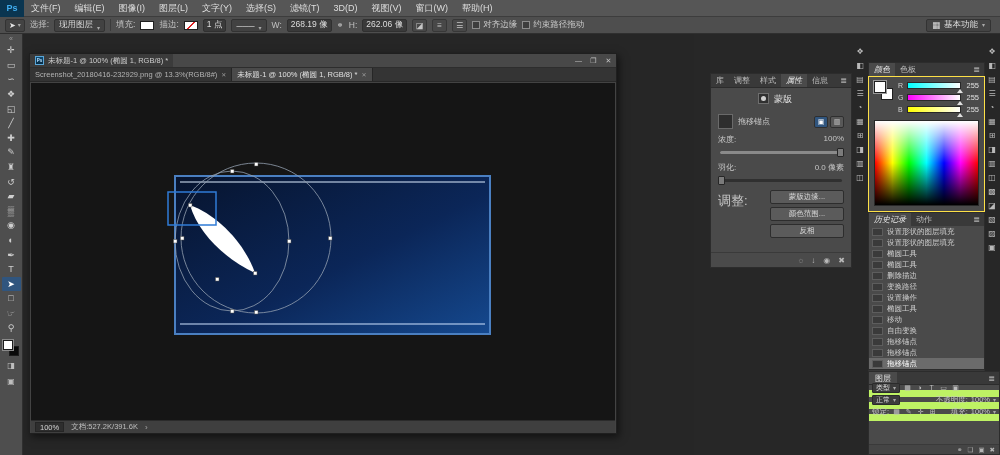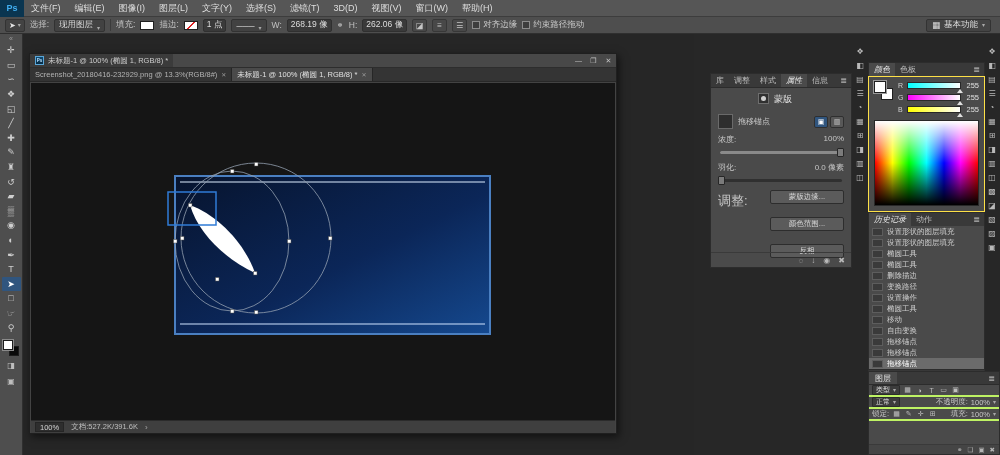--- a/index.html
+++ b/index.html
@@ -72,21 +72,21 @@
   .mask-label{font-size:8px;color:#c8c8c8;}
   .mask-btns{margin-left:auto;display:flex;gap:2px;}
   .mini-btn{width:14px;height:12px;background:#585858;border:1px solid #2f2f2f;border-radius:2px;font-size:7px;color:#d0d0d0;display:flex;align-items:center;justify-content:center;}
   .mini-btn.active{background:#30557e;color:#fff;}
   .prop-row{display:flex;justify-content:space-between;font-size:8px;color:#c6c6c6;margin-top:5px;}
   .slider{position:relative;height:3px;background:#303030;border-radius:2px;margin:6px 2px 8px;}
   .slider .fill{position:absolute;left:0;top:0;bottom:0;background:#8a8a8a;border-radius:2px;}
   .slider .handle{position:absolute;top:-3px;width:7px;height:9px;background:#7b7b7b;border:1px solid #262626;border-radius:1px;}
   .refine-row{display:flex;margin-top:3px;}
   .refine-label{font-size:13px;color:#c6c6c6;padding-top:2px;}
-  .refine-btns{margin-left:auto;display:flex;flex-direction:column;gap:13px;}
+  .refine-btns{margin-left:auto;display:flex;flex-direction:column;gap:3px;}
   .p-btn{width:74px;height:14px;background:#5b5b5b;border:1px solid #2d2d2d;border-radius:2px;font-size:7.5px;color:#d8d8d8;display:flex;align-items:center;justify-content:center;white-space:nowrap;}
   .props-footer{position:absolute;left:0;right:0;bottom:0;height:15px;border-top:1px solid #3a3a3a;display:flex;justify-content:flex-end;align-items:center;gap:8px;padding:0 6px;}
   .pf-icon{font-size:8px;color:#b8b8b8;}
 
   
   .dock-strip{position:absolute;display:flex;flex-direction:column;align-items:center;gap:3px;z-index:5;}
   .dock-a{left:853px;top:46px;width:14px;}
   .dock-b{left:985px;top:46px;width:14px;}
   .dock-icon{width:13px;height:11px;font-size:8px;color:#b9b9b9;display:flex;align-items:center;justify-content:center;}
 
@@ -112,21 +112,21 @@
   .h-item{display:flex;align-items:center;gap:4px;height:11px;padding:0 3px;font-size:7.5px;color:#cfcfcf;white-space:nowrap;overflow:hidden;}
   .h-item.selected{background:#6b6b6b;color:#ffffff;}
   .h-ico{width:11px;height:8px;background:#3a3a3a;border:1px solid #5d5d5d;flex:none;}
   .hist-footer{height:12px;background:#424242;border:1px solid #2c2c2c;border-top:1px solid #383838;display:flex;justify-content:flex-end;align-items:center;gap:6px;padding:0 5px;}
   .hf-icon{font-size:7.5px;color:#b8b8b8;}
 
   
   .layers-panel{position:absolute;left:868px;top:371px;width:132px;height:84px;background:#4a4a4a;border:1px solid #2c2c2c;z-index:6;overflow:hidden;}
   .lp-tabs{height:13px;background:#393939;display:flex;align-items:stretch;border-bottom:1px solid #2c2c2c;}
   .lp-tab{padding:0 6px;font-size:8px;color:#e2e2e2;background:#4a4a4a;display:flex;align-items:center;}
-  .lp-row{display:flex;align-items:center;gap:3px;padding:0 3px;font-size:7.5px;color:#c6c6c6;height:12px;border-bottom:2px solid #bef264;white-space:nowrap;}
+  .lp-row{display:flex;align-items:center;gap:3px;padding:0 3px;font-size:7.5px;color:#c6c6c6;height:12px;border-bottom:7px solid #bef264;white-space:nowrap;}
   .lp-select{background:#3c3c3c;border:1px solid #2b2b2b;border-radius:1px;padding:0 3px;display:flex;align-items:center;gap:3px;height:10px;font-size:7px;color:#ddd;}
   .lp-icon{font-size:7px;color:#bdbdbd;width:9px;text-align:center;}
   .layer-row{display:flex;align-items:center;height:23px;padding:0 2px 0 0;gap:4px;background:#5e5e5e;border-bottom:1px solid #3e3e3e;}
   .eye-cell{width:14px;height:100%;border-right:1px solid #424242;display:flex;align-items:center;justify-content:center;font-size:7px;color:#e5e5e5;flex:none;}
   .layer-thumb{width:20px;height:15px;background:#ffffff;border:1px solid #1e1e1e;flex:none;background-image:radial-gradient(circle at 40% 45%,#e3e3e3 0 3px,transparent 3px);}
   .layer-name{font-size:8px;color:#eaeaea;}
   .layers-footer{position:absolute;bottom:0;left:0;right:0;height:10px;border-top:1px solid #3a3a3a;display:flex;justify-content:flex-end;align-items:center;gap:5px;padding:0 4px;background:#454545;}
   .lf-icon{font-size:6.5px;color:#b5b5b5;}
 </style>
 </head>

